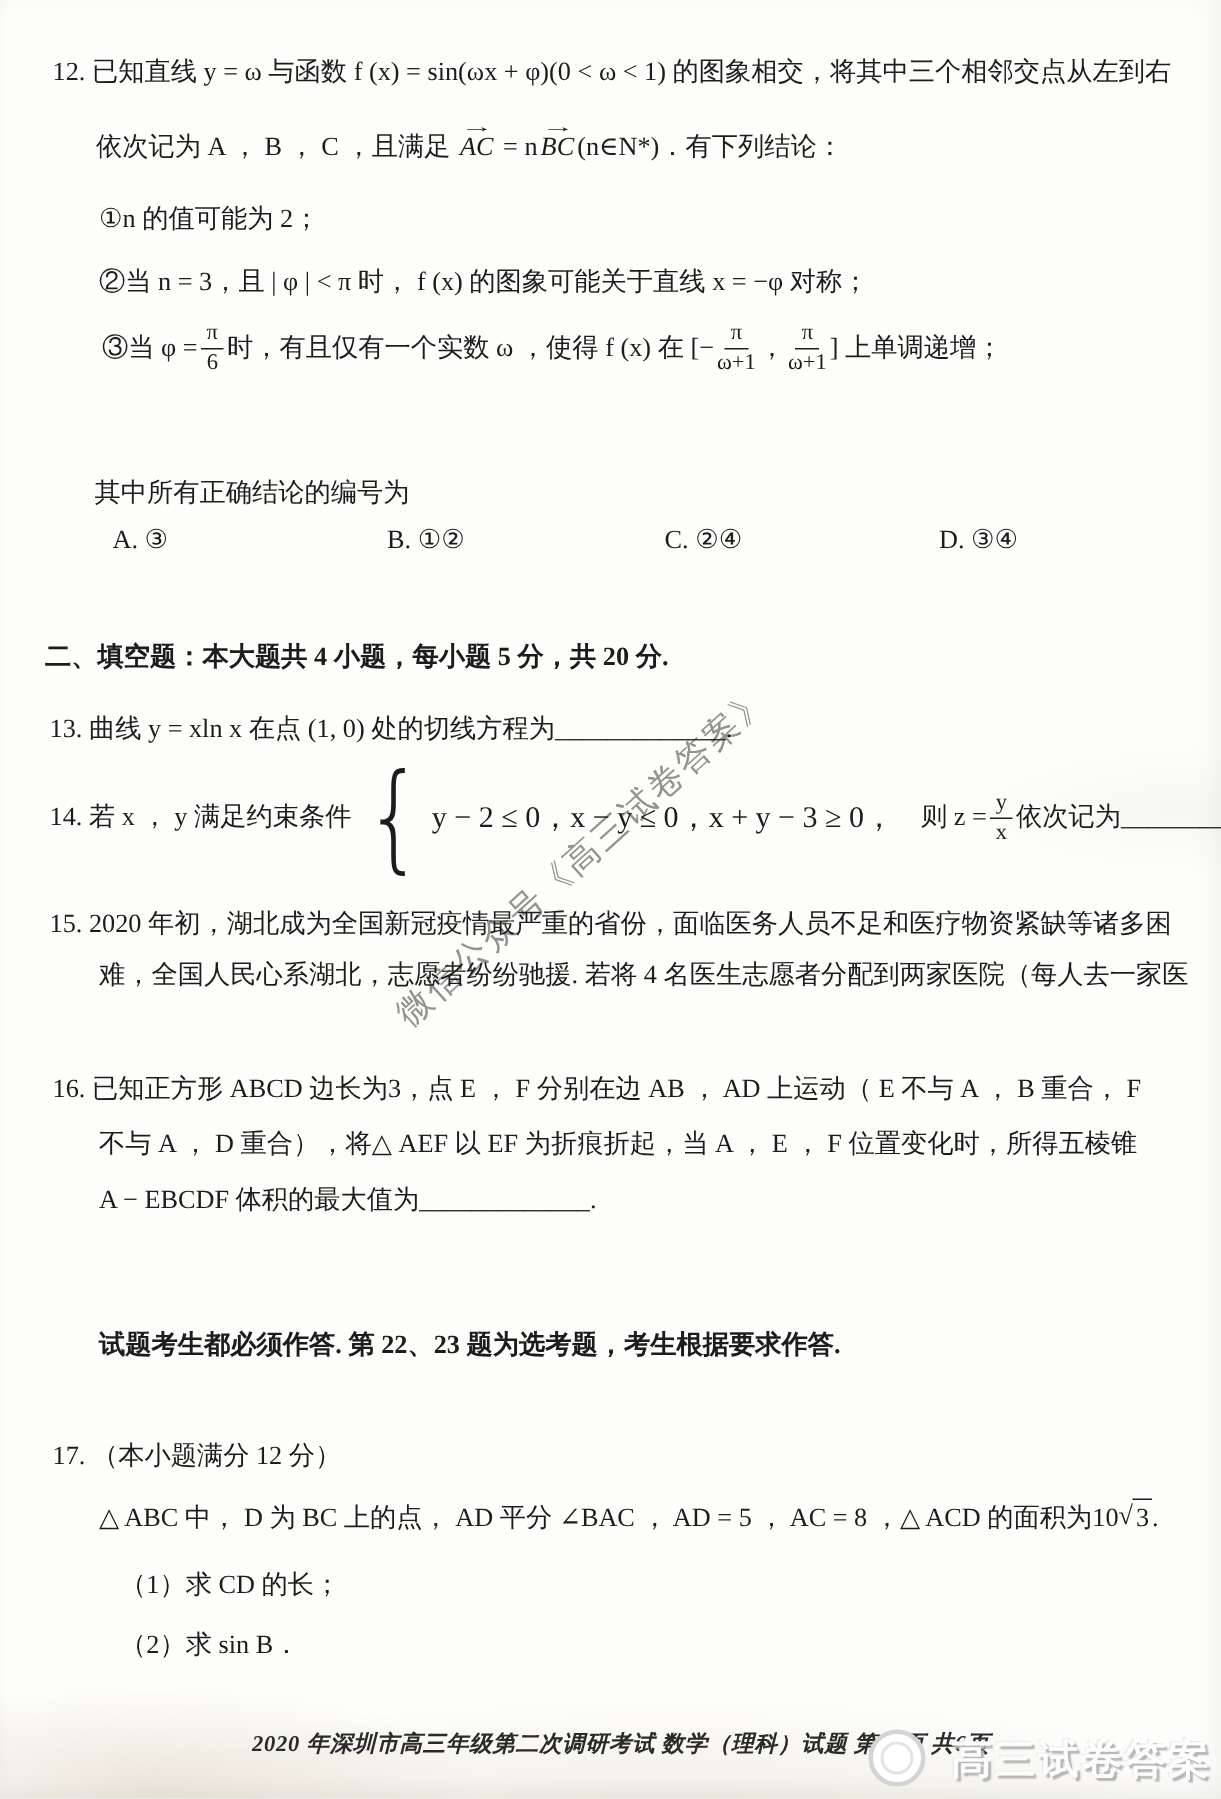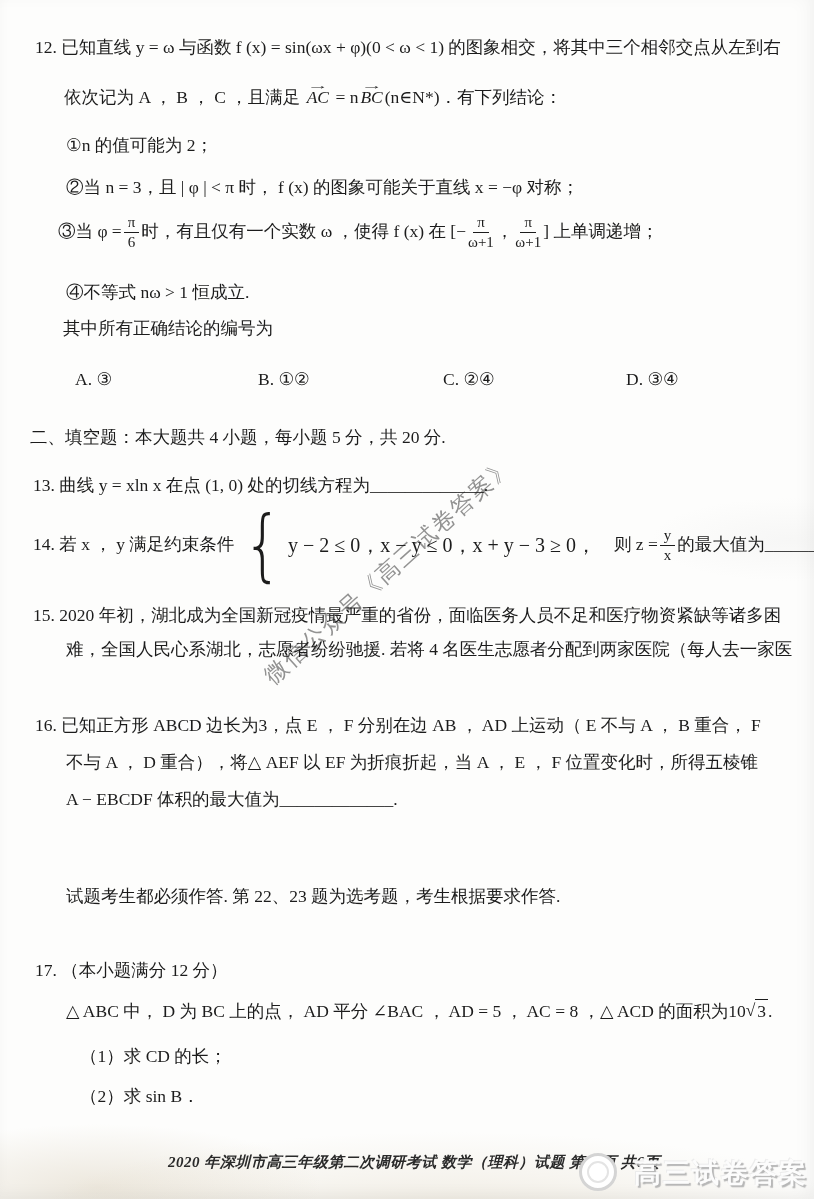--- a/index.html
+++ b/index.html
@@ -17,21 +17,21 @@
       #fdfdfc;
     box-shadow: inset -10px 0 14px rgba(0,0,0,.025), inset 0 -8px 12px rgba(0,0,0,.03);
   }
   .line{
     position:absolute;
     white-space:nowrap;
     font-size:17.5px;
     line-height:1.35;
     z-index:1;
   }
-  .bold{font-weight:400;}
+  .bold{font-weight:700;}
   .mathrow{display:flex;align-items:center;}
   .blank{letter-spacing:0;}
   .frac{
     display:inline-flex;flex-direction:column;align-items:center;
     font-size:15px;line-height:1.12;vertical-align:middle;margin:0 2px;
   }
   .frac .num{border-bottom:1.4px solid #1c1c1c;padding:0 4px 1px;}
   .frac .den{padding-top:1px;}
   .vec{position:relative;display:inline-block;margin:0 2px;font-style:italic;}
   .vec-arrow{
@@ -42,21 +42,21 @@
   .brace{
     display:inline-block;
     font-family:"DejaVu Sans",sans-serif;
     font-size:78px;font-weight:200;line-height:0.95;
     transform:scaleX(0.8);
     margin:0 0 0 4px;
   }
   .cons-rows{display:inline-flex;flex-direction:row;line-height:25px;font-size:20px;}
   .sqrt{display:inline-flex;align-items:flex-start;}
   .radicand{border-top:1.4px solid #1c1c1c;padding:0 2px;}
-  .options-row{position:absolute;left:0;top:0;width:690px;height:30px;z-index:1;margin-top:20px;}
+  .options-row{position:absolute;left:0;top:0;width:690px;height:30px;z-index:1;}
   .option{position:absolute;white-space:nowrap;font-size:17.5px;}
   .wm-diagonal{
     position:absolute;left:268px;top:664px;
     transform:rotate(-42deg);transform-origin:0 50%;
     font-size:23px;letter-spacing:2px;white-space:nowrap;
     color:rgba(104,104,104,0.72);
     z-index:0;
     font-family:"Liberation Serif","DejaVu Serif",serif;
   }
   .footer{
@@ -91,40 +91,39 @@
   <div class="wm-diagonal">微信公众号《高三试卷答案》</div>
 
   <div class="line" style="left:35px;top:36px">12. 已知直线 y = ω 与函数 f (x) = sin(ωx + φ)(0 &lt; ω &lt; 1) 的图象相交，将其中三个相邻交点从左到右</div>
 
   <div class="line" style="left:64px;top:86px"><span>依次记为 A ， B ， C ，且满足 </span><span class="vec"><span class="vec-arrow">→</span><span>AC</span></span><span> = n</span><span class="vec"><span class="vec-arrow">→</span><span>BC</span></span><span>(n∈N*)．有下列结论：</span></div>
 
   <div class="line" style="left:66px;top:134px">①n 的值可能为 2；</div>
 
   <div class="line" style="left:66px;top:176px">②当 n = 3，且 | φ | &lt; π 时， f (x) 的图象可能关于直线 x = −φ 对称；</div>
 
-  <div class="line mathrow" style="left:58px;top:214px">
+  <div class="line mathrow" style="left:68px;top:214px">
       <span>③当 φ = </span>
       <span class="frac">
         <span class="num">π</span>
         <span class="den">6</span>
       </span>
       <span> 时，有且仅有一个实数 ω ，使得 f (x) 在 [−</span>
       <span class="frac">
         <span class="num">π</span>
         <span class="den">ω+1</span>
       </span>
       <span>，</span>
       <span class="frac">
         <span class="num">π</span>
         <span class="den">ω+1</span>
       </span>
       <span>] 上单调递增；</span>
     </div>
 
-  <div class="line" style="left:66px;top:281px">④不等式 nω &gt; 1 恒成立.</div>
 
   <div class="line" style="left:63px;top:317px">其中所有正确结论的编号为</div>
 
   <div class="options-row" style="top:349px">
     <span class="option" style="left:75px">A. ③</span>
     <span class="option" style="left:258px">B. ①②</span>
     <span class="option" style="left:443px">C. ②④</span>
     <span class="option" style="left:626px">D. ③④</span>
   </div>
 
@@ -138,21 +137,21 @@
       <span class="cons-rows">
         <span>y − 2 ≤ 0，</span>
         <span>x − y ≤ 0，</span>
         <span>x + y − 3 ≥ 0，</span>
       </span>
       <span style="margin-left:18px">则 z = </span>
       <span class="frac">
         <span class="num">y</span>
         <span class="den">x</span>
       </span>
-      <span> 的最大值为</span>
+      <span> 依次记为</span>
       <span class="blank">_____________</span>
       <span>.</span>
     </div>
 
   <div class="line" style="left:33px;top:604px">15. 2020 年初，湖北成为全国新冠疫情最严重的省份，面临医务人员不足和医疗物资紧缺等诸多困</div>
   <div class="line" style="left:66px;top:638px">难，全国人民心系湖北，志愿者纷纷驰援. 若将 4 名医生志愿者分配到两家医院（每人去一家医</div>
 
   <div class="line" style="left:35px;top:714px">16. 已知正方形 ABCD 边长为3，点 E ， F 分别在边 AB ， AD 上运动（ E 不与 A ， B 重合， F</div>
   <div class="line" style="left:66px;top:751px">不与 A ， D 重合），将△ AEF 以 EF 为折痕折起，当 A ， E ， F 位置变化时，所得五棱锥</div>
   <div class="line" style="left:66px;top:788px"><span>A − EBCDF 体积的最大值为</span><span class="blank">_____________</span><span>.</span></div>

